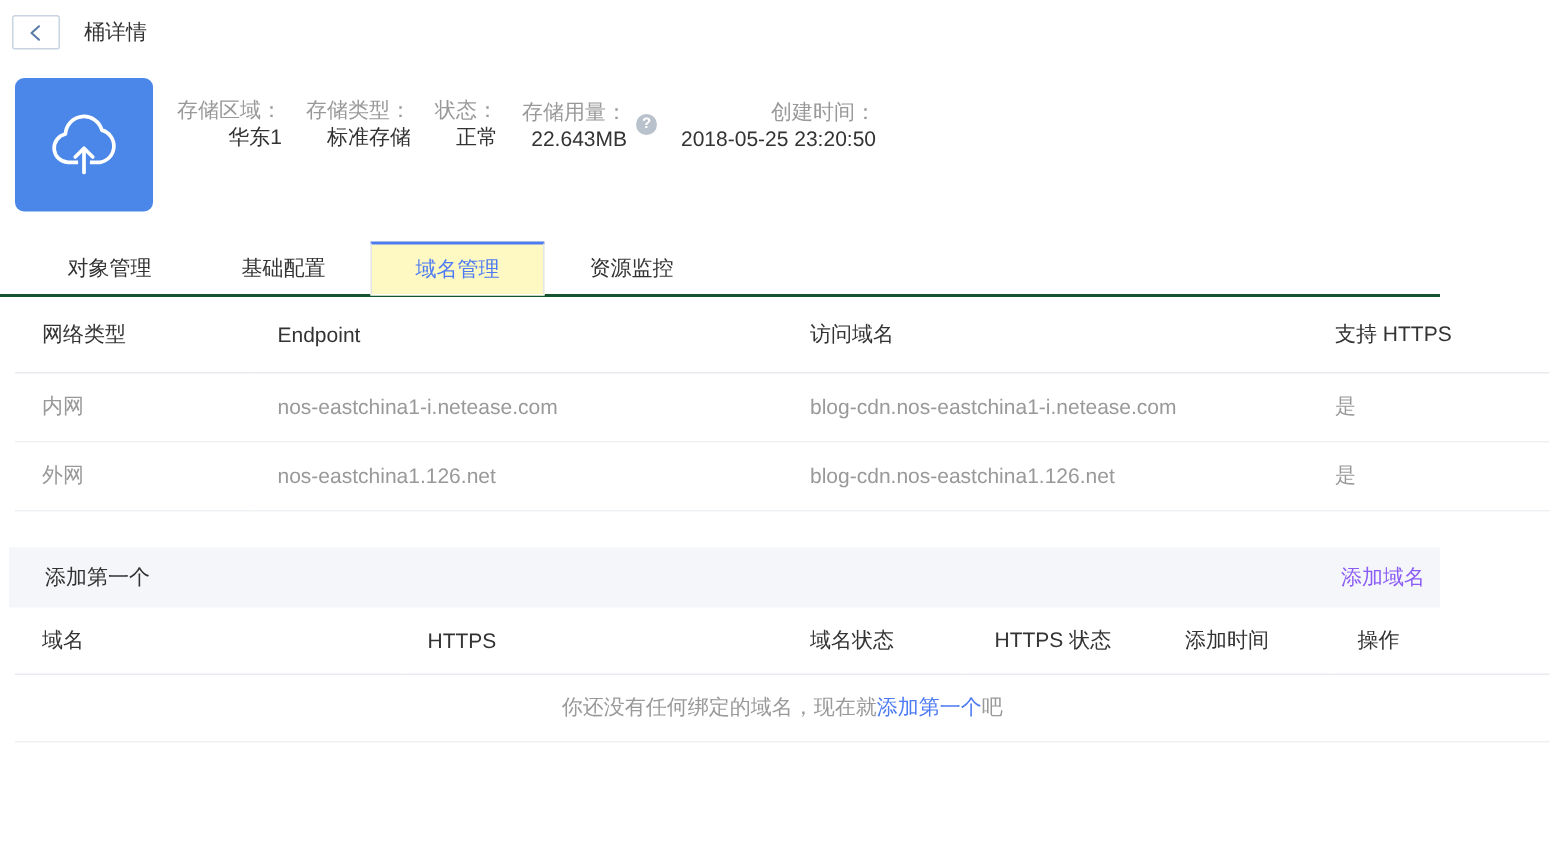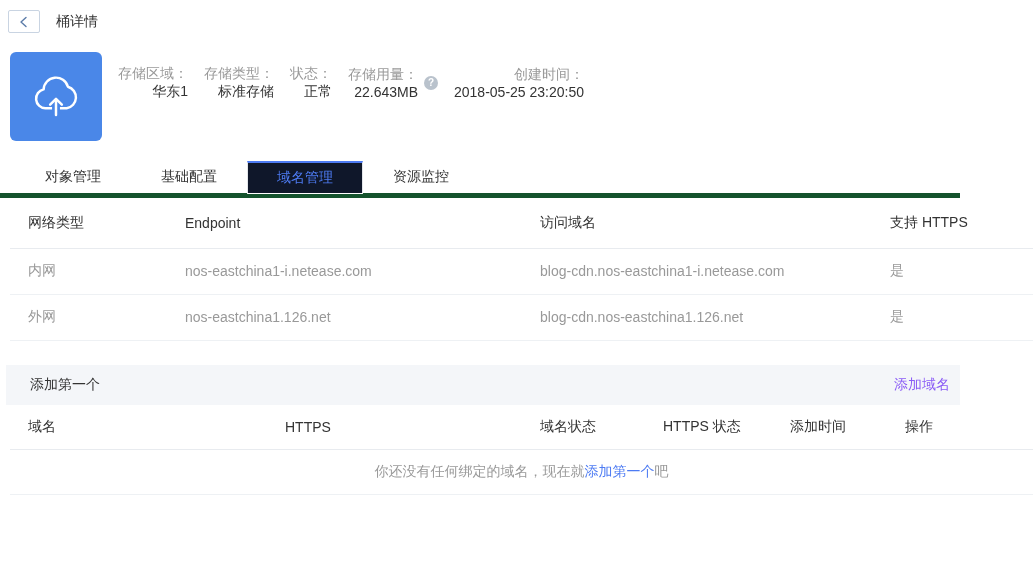--- a/index.html
+++ b/index.html
@@ -35,27 +35,27 @@
   .meta-label { color:#999; }
   .meta-value { color:#333; margin-left:2px; }
   .help-icon {
     width:14px; height:14px; border-radius:50%; background:#b9c2cc; color:#fff;
     font-size:10px; font-weight:bold; line-height:14px; text-align:center;
     margin:0 14px 0 6px; cursor:pointer;
   }
 
   
   .tabbar { display:flex; align-items:stretch; height:37px; margin-top:20px;
-            border-bottom:5px solid #14532d; padding-left:15px; }
+            border-bottom:2px solid #14532d; padding-left:15px; }
   .tab {
     width:116px; display:flex; align-items:center; justify-content:center;
     font-size:14px; color:#333; cursor:pointer; background:transparent;
   }
   .tab.active {
-    background:#0f172a; color:#4d7bf3;
+    background:#fef9c3; color:#4d7bf3;
     border:1px solid #e3e6ea; border-top:2px solid #4d7bf3; border-bottom:1px solid #fff;
     margin-bottom:-1px;
     font-family:Liberation Serif, serif;
   }
 
   
   .section-bar {
     height:40px; margin-left:6px; background:#f4f6f9;
     display:flex; align-items:center; justify-content:space-between;
     padding:0 10px 0 24px; font-size:14px; color:#333;

